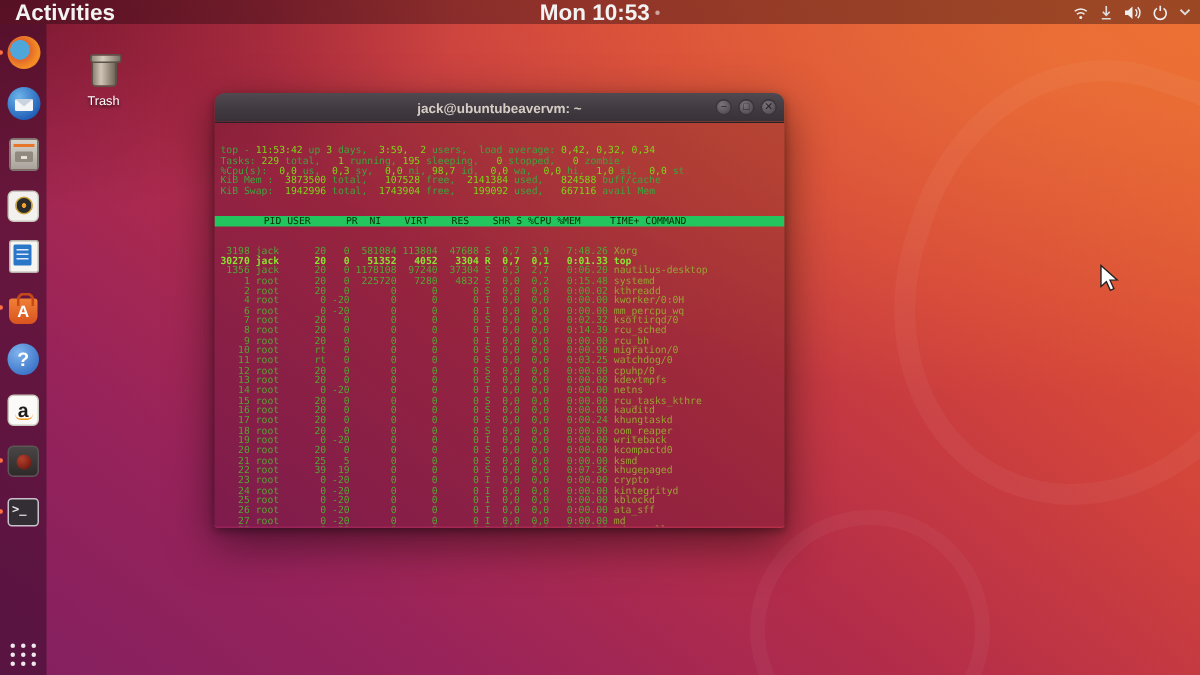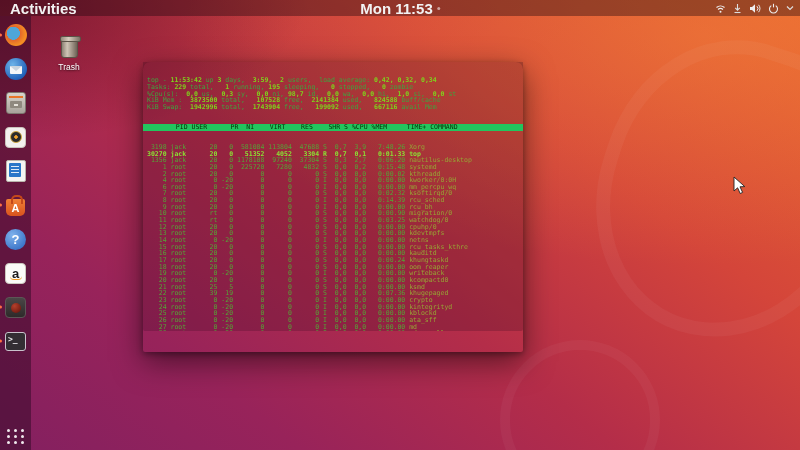--- a/index.html
+++ b/index.html
@@ -95,39 +95,39 @@
     display:flex; align-items:center; justify-content:center; }
   .term-title { color:#d6cec6; font-size:9px; font-weight:bold; }
   .win-btns { position:absolute; right:5px; top:4px; display:flex; gap:4px; }
   .win-btn { width:11px; height:11px; border-radius:50%;
     background:radial-gradient(circle at 35% 30%, #7a747a, #555055 75%);
     border:0.5px solid #3a353a; color:#241f24; font-size:7px; line-height:10px; text-align:center; }
   .term-body { height:269px; background:rgba(46,4,26,0.22); padding-top:2px;
     font-family:"DejaVu Sans Mono", monospace; font-size:6.5px; line-height:6.65px;
     white-space:pre; overflow:hidden; border-radius:0 0 2px 2px; }
   .tline { padding-left:4px; color:#3fa33f; }
-  .tline b { color:#7fd41c; font-weight:bold; }
+  .tline b { color:#7fd41c; font-weight:normal; }
   .thead { background:#22c55e; color:#052e05;padding-left:25px; }
   .prow span { color:#55a437; }
   .prow .cmd { color:#97a335; }
   .prow.hl span { color:#8ae234; font-weight:bold;margin-top:16px; }
 
   
   .cursor { position:absolute; left:733px; top:176px; z-index:99; pointer-events:none; }
 </style>
 </head>
 <body>
 
 <div class="swirl"></div>
 <div class="swirl2"></div>
 
 <div class="topbar">
   <div class="activities">Activities</div>
   <div class="clock">
-    <span>Mon 11:53</span>
+    <span>Mon 10:53</span>
     <span class="clock-dot"></span>
   </div>
   <div class="tray">
     <span>
       <svg width="11" height="11" viewBox="0 0 11 11">
           <path d="M1.5 4.5 A6 6 0 0 1 9.5 4.5" fill="none" stroke="#eee" stroke-width="1.1"></path>
           <path d="M3 6.5 A3.8 3.8 0 0 1 8 6.5" fill="none" stroke="#eee" stroke-width="1.1"></path>
           <circle cx="5.5" cy="8.7" r="1" fill="#eee"></circle>
         </svg>
     </span>
@@ -219,20 +219,28 @@
       <i></i>
   </div>
 </div>
 
 <div class="trash">
   <div class="trash-can"></div>
   <div class="trash-label">Trash</div>
 </div>
 
 <div class="term">
+  <div class="term-titlebar">
+    <span class="term-title">jack@ubuntubeavervm: ~</span>
+    <div class="win-btns">
+      <div class="win-btn">−</div>
+      <div class="win-btn">□</div>
+      <div class="win-btn">✕</div>
+    </div>
+  </div>
   <div class="term-body">
     <div><div class="tline">top - <b>11:53:42</b> up <b>3</b> days,  <b>3:59,</b>  <b>2</b> users,  load average: <b>0,42,</b> <b>0,32,</b> <b>0,34</b></div><div class="tline">Tasks: <b>229</b> total,   <b>1</b> running, <b>195</b> sleeping,   <b>0</b> stopped,   <b>0</b> zombie</div><div class="tline">%Cpu(s):  <b>0,0</b> us,  <b>0,3</b> sy,  <b>0,0</b> ni, <b>98,7</b> id,  <b>0,0</b> wa,  <b>0,0</b> hi,  <b>1,0</b> si,  <b>0,0</b> st</div><div class="tline">KiB Mem :  <b>3873500</b> total,   <b>107528</b> free,  <b>2141384</b> used,   <b>824588</b> buff/cache</div><div class="tline">KiB Swap:  <b>1942996</b> total,  <b>1743904</b> free,   <b>199092</b> used,   <b>667116</b> avail Mem</div></div>
     <div class="tline thead">  PID USER      PR  NI    VIRT    RES    SHR S %CPU %MEM     TIME+ COMMAND</div>
     <div><div class="tline prow"><span> 3198 jack      20   0  581084 113804  47688 S  0,7  3,9   7:48.26 </span><span class="cmd">Xorg</span></div><div class="tline prow hl"><span>30270 jack      20   0   51352   4052   3304 R  0,7  0,1   0:01.33 </span><span class="cmd">top</span></div><div class="tline prow"><span> 1356 jack      20   0 1178108  97240  37304 S  0,3  2,7   0:06.20 </span><span class="cmd">nautilus-desktop</span></div><div class="tline prow"><span>    1 root      20   0  225720   7280   4832 S  0,0  0,2   0:15.48 </span><span class="cmd">systemd</span></div><div class="tline prow"><span>    2 root      20   0       0      0      0 S  0,0  0,0   0:00.02 </span><span class="cmd">kthreadd</span></div><div class="tline prow"><span>    4 root       0 -20       0      0      0 I  0,0  0,0   0:00.00 </span><span class="cmd">kworker/0:0H</span></div><div class="tline prow"><span>    6 root       0 -20       0      0      0 I  0,0  0,0   0:00.00 </span><span class="cmd">mm_percpu_wq</span></div><div class="tline prow"><span>    7 root      20   0       0      0      0 S  0,0  0,0   0:02.32 </span><span class="cmd">ksoftirqd/0</span></div><div class="tline prow"><span>    8 root      20   0       0      0      0 I  0,0  0,0   0:14.39 </span><span class="cmd">rcu_sched</span></div><div class="tline prow"><span>    9 root      20   0       0      0      0 I  0,0  0,0   0:00.00 </span><span class="cmd">rcu_bh</span></div><div class="tline prow"><span>   10 root      rt   0       0      0      0 S  0,0  0,0   0:00.90 </span><span class="cmd">migration/0</span></div><div class="tline prow"><span>   11 root      rt   0       0      0      0 S  0,0  0,0   0:03.25 </span><span class="cmd">watchdog/0</span></div><div class="tline prow"><span>   12 root      20   0       0      0      0 S  0,0  0,0   0:00.00 </span><span class="cmd">cpuhp/0</span></div><div class="tline prow"><span>   13 root      20   0       0      0      0 S  0,0  0,0   0:00.00 </span><span class="cmd">kdevtmpfs</span></div><div class="tline prow"><span>   14 root       0 -20       0      0      0 I  0,0  0,0   0:00.00 </span><span class="cmd">netns</span></div><div class="tline prow"><span>   15 root      20   0       0      0      0 S  0,0  0,0   0:00.00 </span><span class="cmd">rcu_tasks_kthre</span></div><div class="tline prow"><span>   16 root      20   0       0      0      0 S  0,0  0,0   0:00.00 </span><span class="cmd">kauditd</span></div><div class="tline prow"><span>   17 root      20   0       0      0      0 S  0,0  0,0   0:00.24 </span><span class="cmd">khungtaskd</span></div><div class="tline prow"><span>   18 root      20   0       0      0      0 S  0,0  0,0   0:00.00 </span><span class="cmd">oom_reaper</span></div><div class="tline prow"><span>   19 root       0 -20       0      0      0 I  0,0  0,0   0:00.00 </span><span class="cmd">writeback</span></div><div class="tline prow"><span>   20 root      20   0       0      0      0 S  0,0  0,0   0:00.00 </span><span class="cmd">kcompactd0</span></div><div class="tline prow"><span>   21 root      25   5       0      0      0 S  0,0  0,0   0:00.00 </span><span class="cmd">ksmd</span></div><div class="tline prow"><span>   22 root      39  19       0      0      0 S  0,0  0,0   0:07.36 </span><span class="cmd">khugepaged</span></div><div class="tline prow"><span>   23 root       0 -20       0      0      0 I  0,0  0,0   0:00.00 </span><span class="cmd">crypto</span></div><div class="tline prow"><span>   24 root       0 -20       0      0      0 I  0,0  0,0   0:00.00 </span><span class="cmd">kintegrityd</span></div><div class="tline prow"><span>   25 root       0 -20       0      0      0 I  0,0  0,0   0:00.00 </span><span class="cmd">kblockd</span></div><div class="tline prow"><span>   26 root       0 -20       0      0      0 I  0,0  0,0   0:00.00 </span><span class="cmd">ata_sff</span></div><div class="tline prow"><span>   27 root       0 -20       0      0      0 I  0,0  0,0   0:00.00 </span><span class="cmd">md</span></div><div class="tline prow"><span>   28 root       0 -20       0      0      0 I  0,0  0,0   0:00.00 </span><span class="cmd">edac-poller</span></div></div>
   </div>
 </div>
 
 <div class="cursor">
   <svg width="13" height="19" viewBox="0 0 13 19">
       <path d="M1 1 L1 15 L4.6 11.8 L7.2 17.5 L9.6 16.4 L7 10.8 L11.8 10.6 Z" fill="#fff" stroke="#222" stroke-width="0.9"></path>

